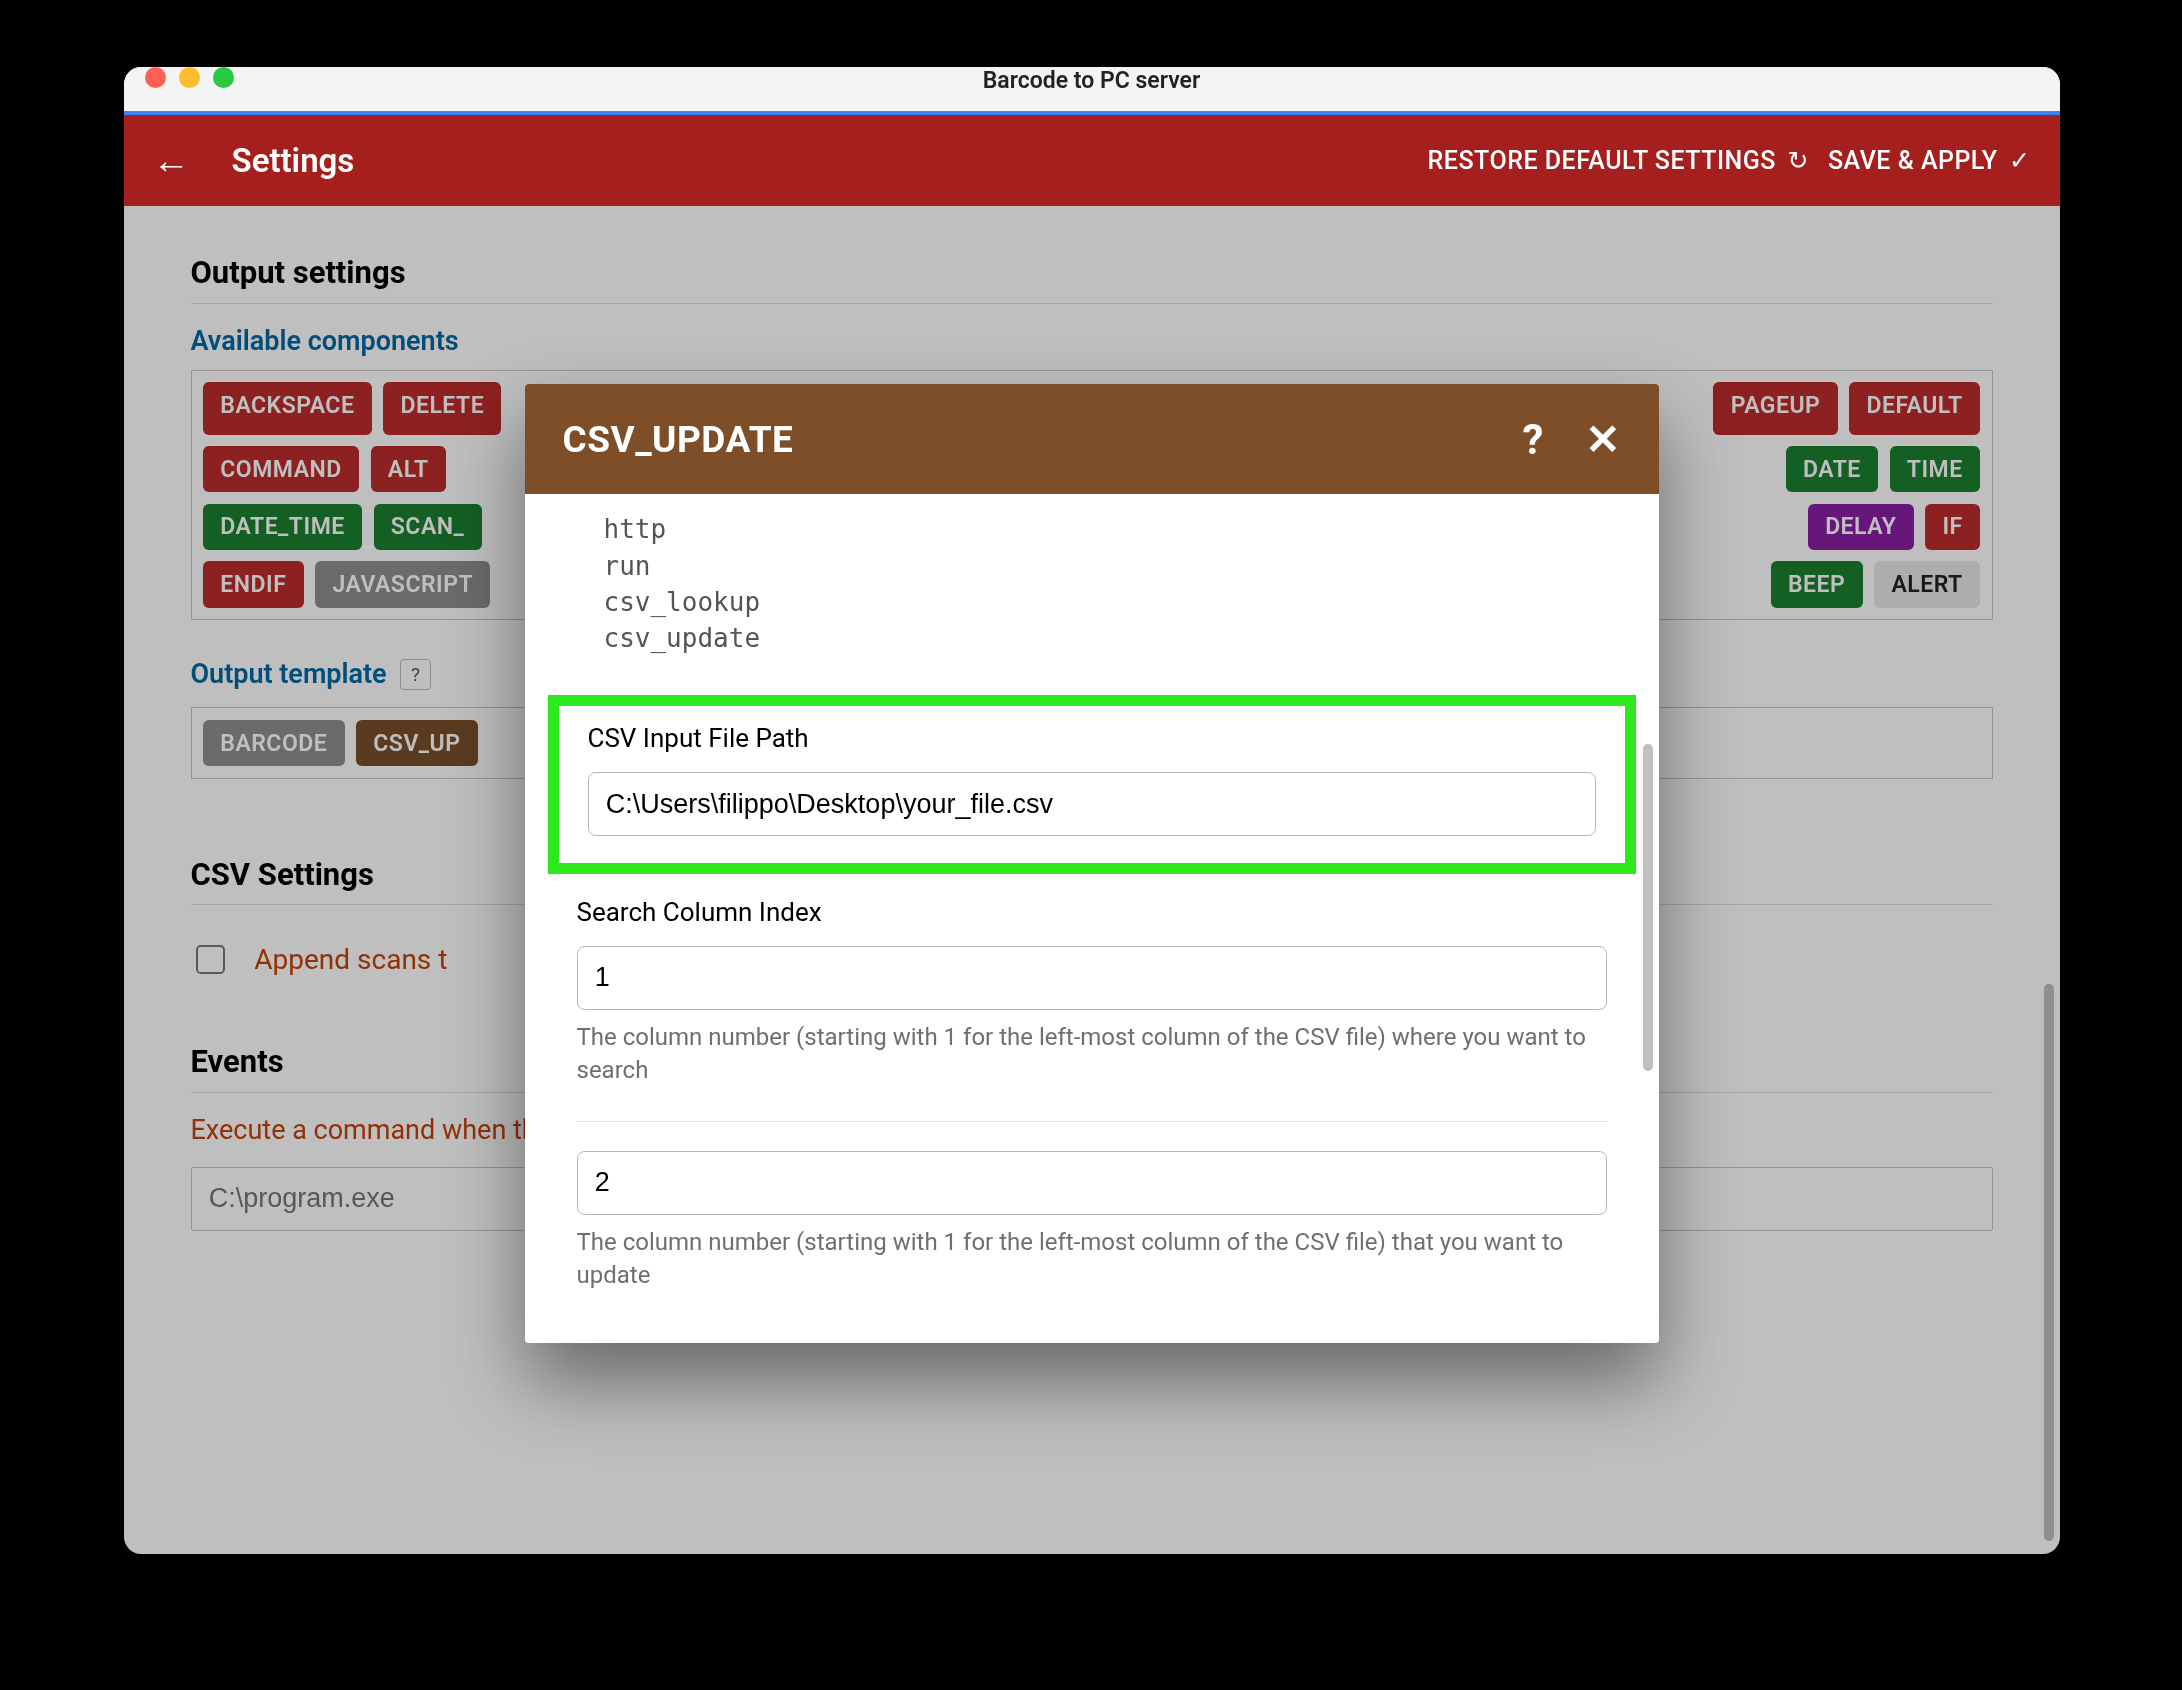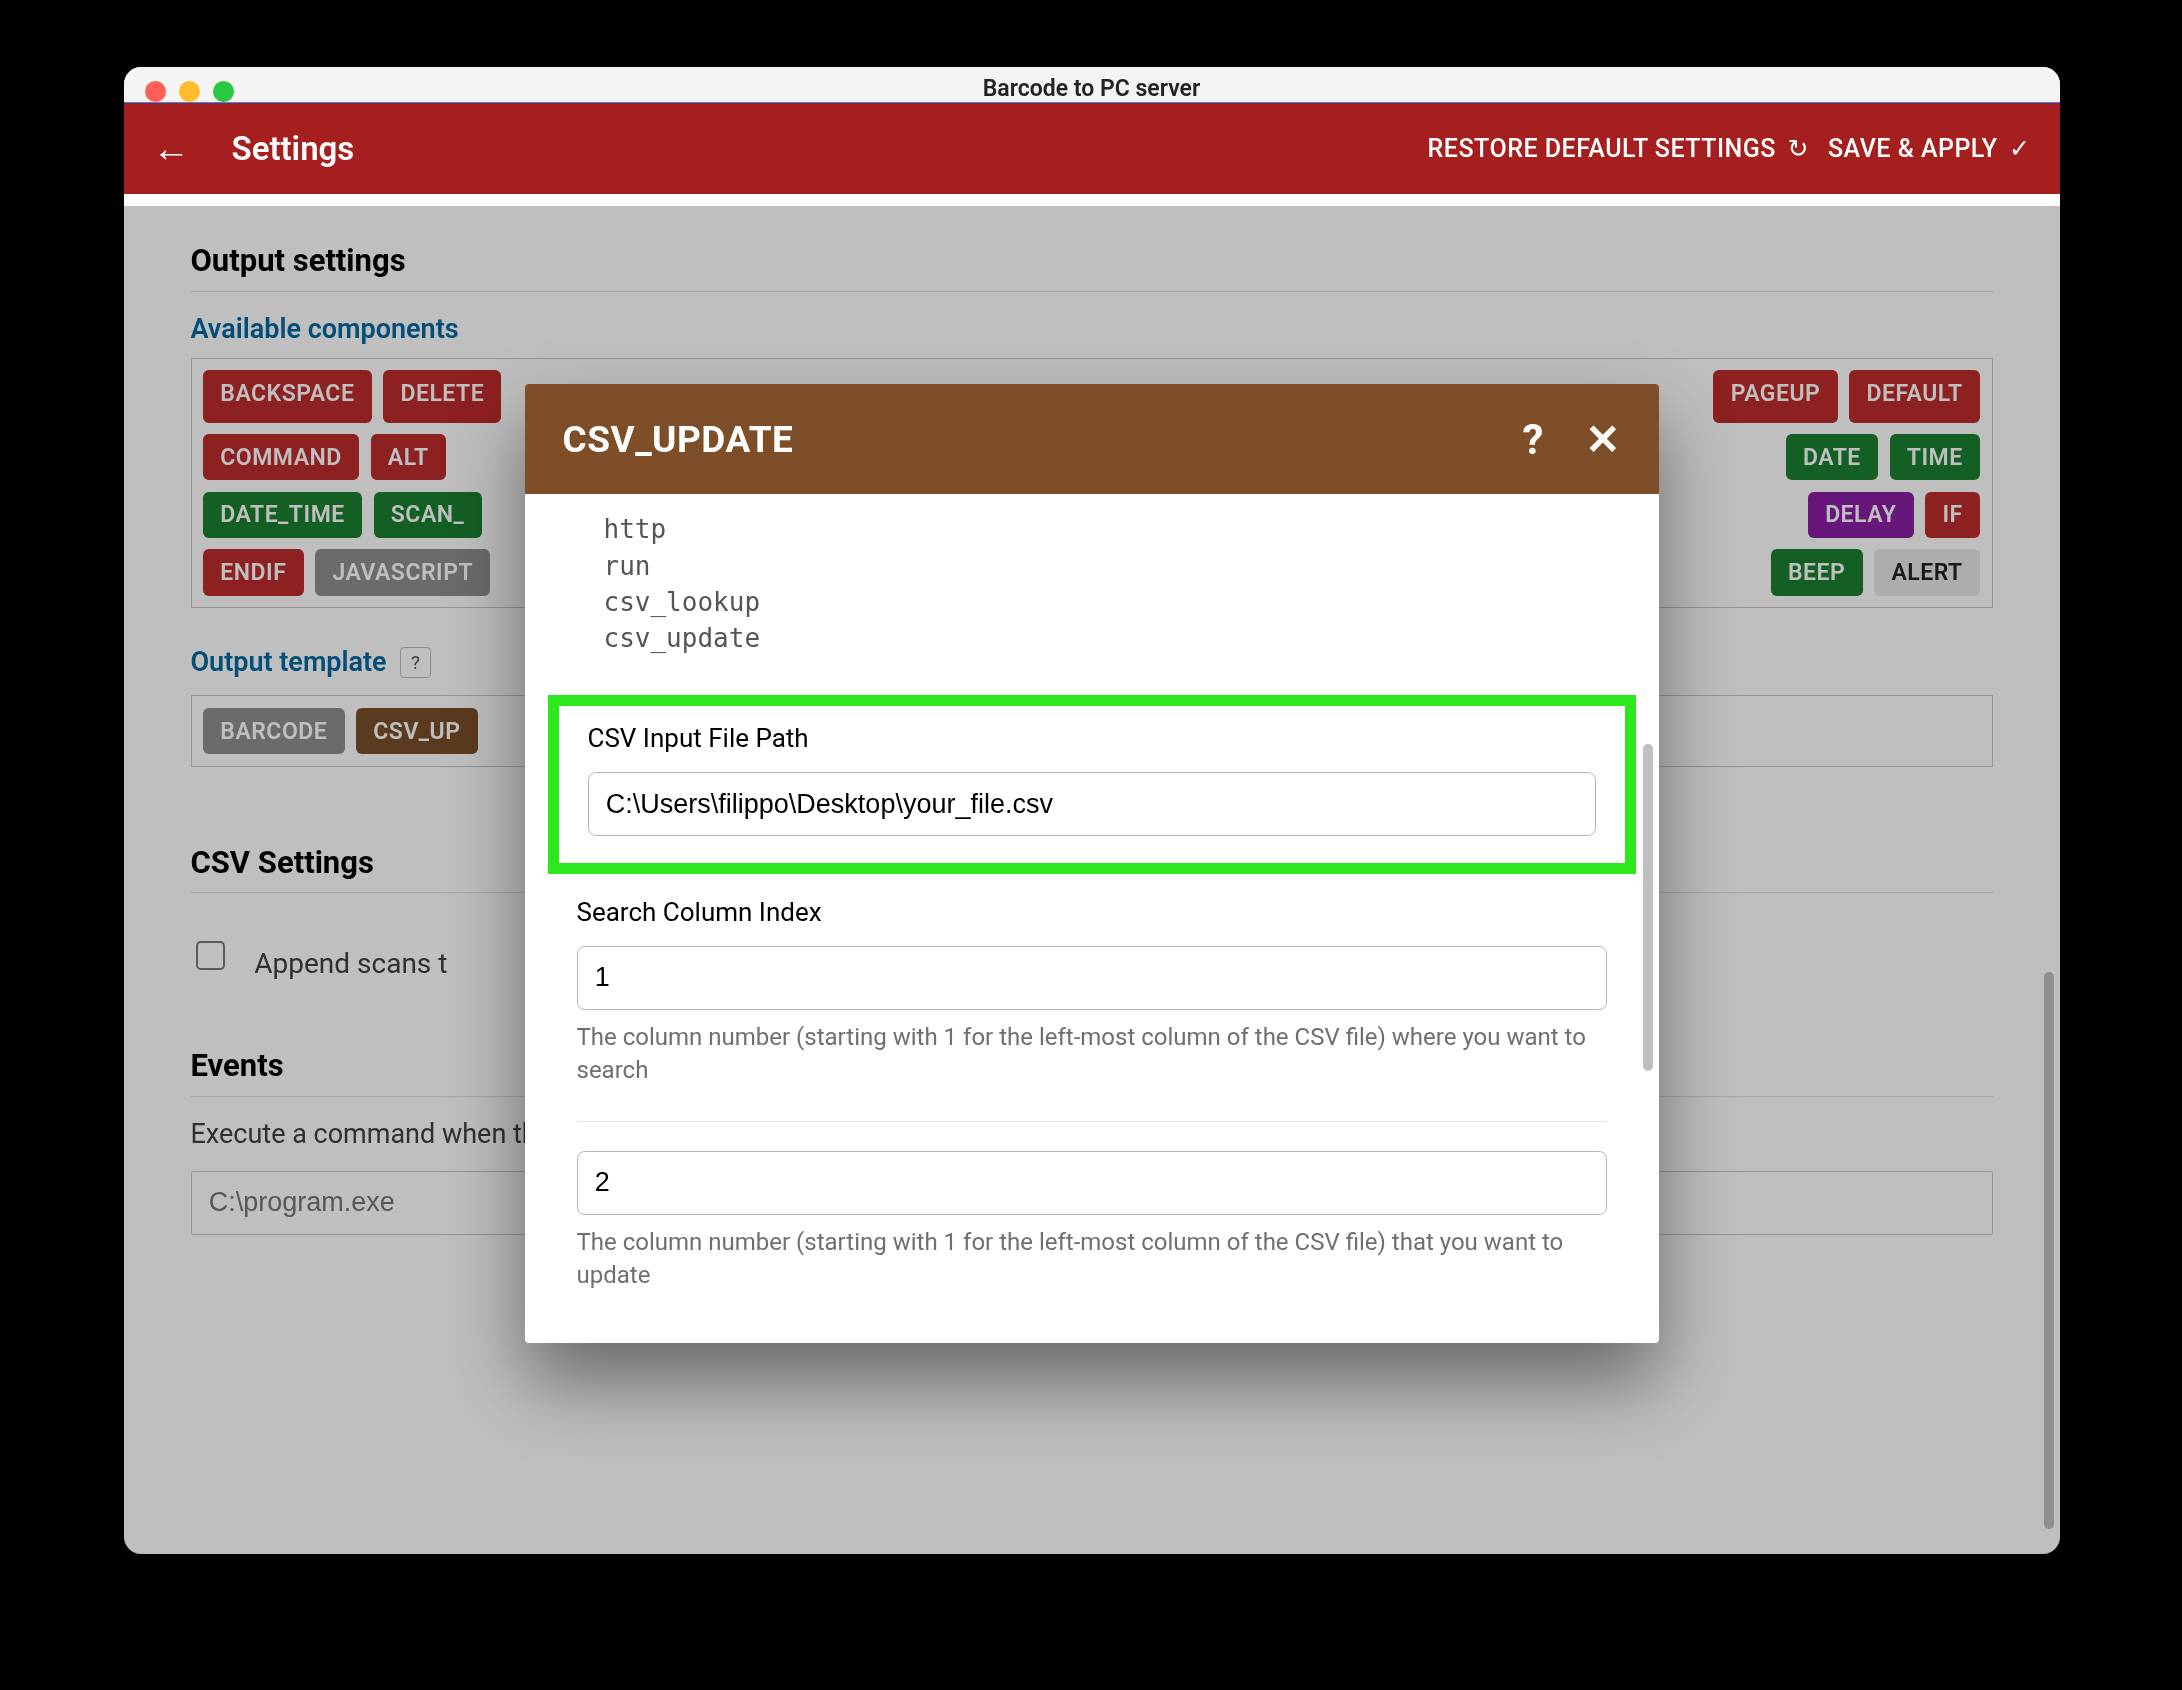--- a/index.html
+++ b/index.html
@@ -16,25 +16,25 @@
   .window {
     width: 1936px;
     height: 1487px;
     background: #fff;
     border-radius: 17.3px;
     overflow: hidden;
     box-shadow: 0 29px 77px rgba(0,0,0,0.6);
     position: relative;
   }
   .titlebar {
-    height: 36px;
+    height: 48px;
     background: #f4f4f4;
-    border-bottom: 1px solid #3b82f6;
-    display: flex;
-    align-items: flex-end;
+    border-bottom: 4px solid #3b82f6;
+    display: flex;
+    align-items: flex-start;
     position: relative;
   }
   .traffic-lights {
     position: absolute;
     left: 21px;
     display: flex;
     gap: 13.4px;
   }
   .tl { width: 21px; height: 21px; border-radius: 50%; }
   .tl.red { background: #ff5f57; }
@@ -156,21 +156,21 @@
     display:flex;
     align-items:center;
     gap: 29px;
     padding: 17.3px 0 48px 5.8px;
   }
   .checkbox {
     width: 29px; height: 29px;
     border: 2.9px solid #777;
     border-radius: 4.8px;
   }
-  .chk-label { font-size: 28px; color: #404040; margin-top: 16px; }
+  .chk-label { font-size: 28px; color: #c2410c; }
   .events-input {
     width: 100%;
     border: 1.9px solid #c7c7c7;
     padding: 15.4px 17.3px;
     font-size: 27px;
     color: #888;
     border-radius: 1.9px;
   }
   .overlay {
     position: absolute;

